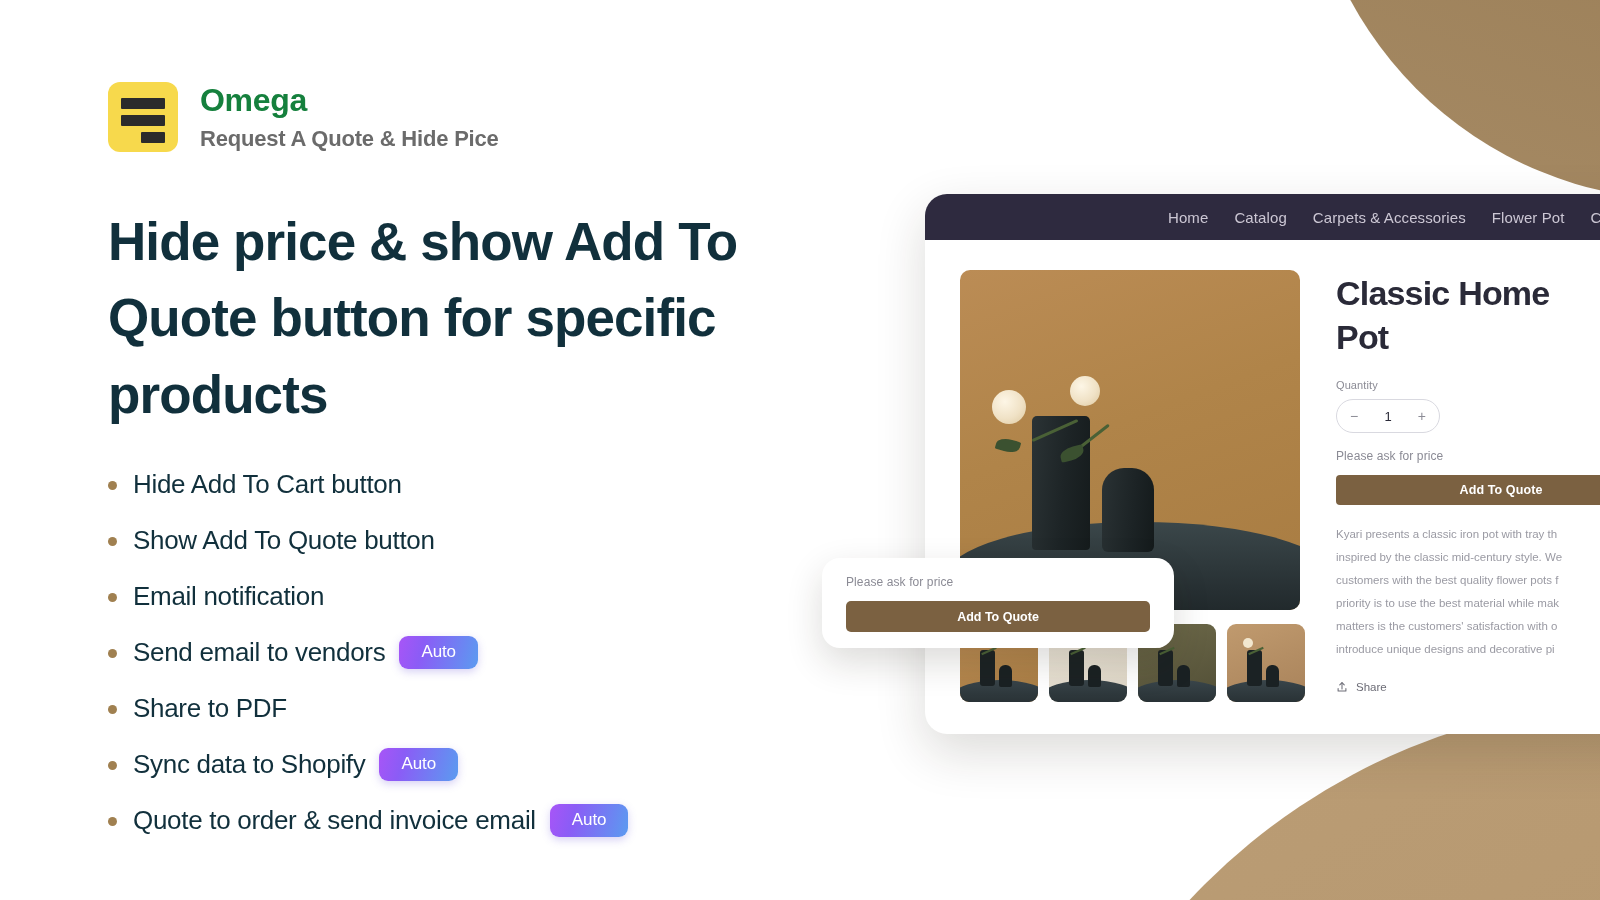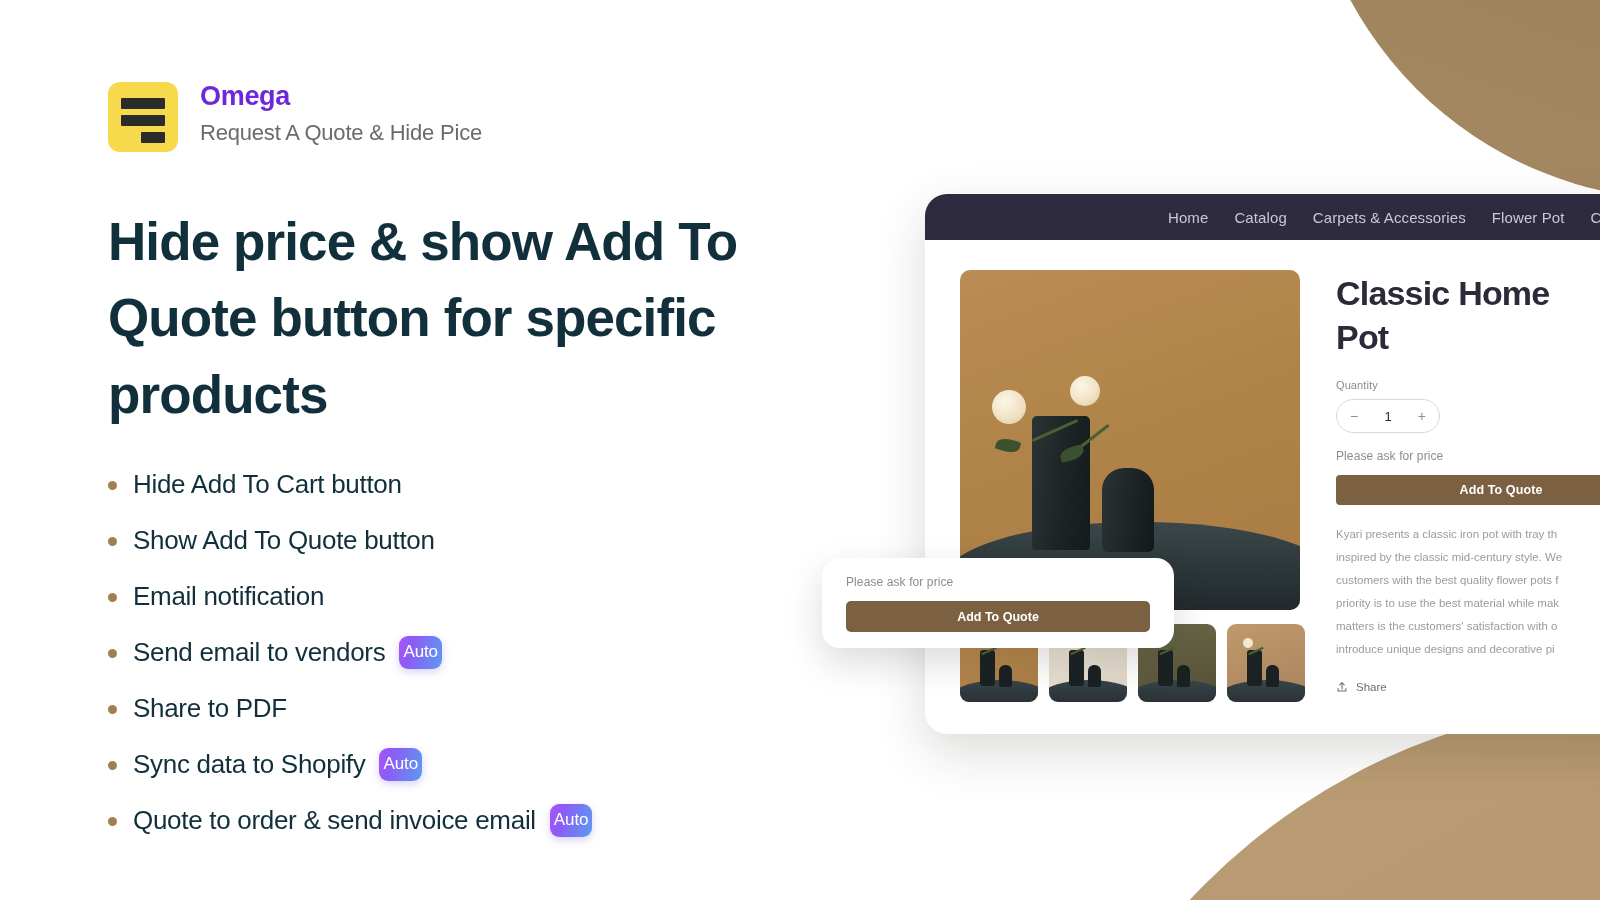--- a/index.html
+++ b/index.html
@@ -46,25 +46,25 @@
   }
   .logo-mark .bar {
     position:absolute; background:#2b2b2b; border-radius:1px;
   }
   .logo-mark .bar1 { left:13px; top:16px; width:44px; height:11px; }
   .logo-mark .bar2 { left:13px; top:33px; width:44px; height:11px; }
   .logo-mark .bar3 { left:33px; top:50px; width:24px; height:11px; }
 
   .brand-text { padding-top:2px; }
   .brand-name {
-    font-size:27px; font-weight:bold; color:#6d28d9;
+    font-size:32px; font-weight:bold; color:#15803d;
     letter-spacing:-0.3px; line-height:1.25;
   }
   .brand-tagline {
-    font-size:22px; font-weight:normal; color:#6b6b6b;
+    font-size:22px; font-weight:bold; color:#6b6b6b;
     letter-spacing:-0.2px; margin-top:6px;
   }
 
   .headline {
     margin-top:52px;
     font-size:53px;
     font-weight:bold;
     color:#11303c;
     line-height:1.44;
     letter-spacing:-0.9px;
@@ -92,21 +92,21 @@
     line-height:1.2;
     white-space:nowrap;
   }
   .auto-badge {
     margin-left:14px;
     display:inline-flex; align-items:center; justify-content:center;
     background:linear-gradient(105deg,#a855f7 0%,#8b5cf6 30%,#5b9bf0 100%);
     color:#ffffff;
     font-size:17px;
     border-radius:9px;
-    padding:6px 4px 7px;
+    padding:6px 22px 7px;
     box-shadow:0 3px 8px rgba(110,90,220,0.28);
     letter-spacing:-0.1px;
     flex:0 0 auto;
   }
 
   
   .store-card {
     position:absolute;
     left:925px; top:194px;
     width:760px; height:540px;

